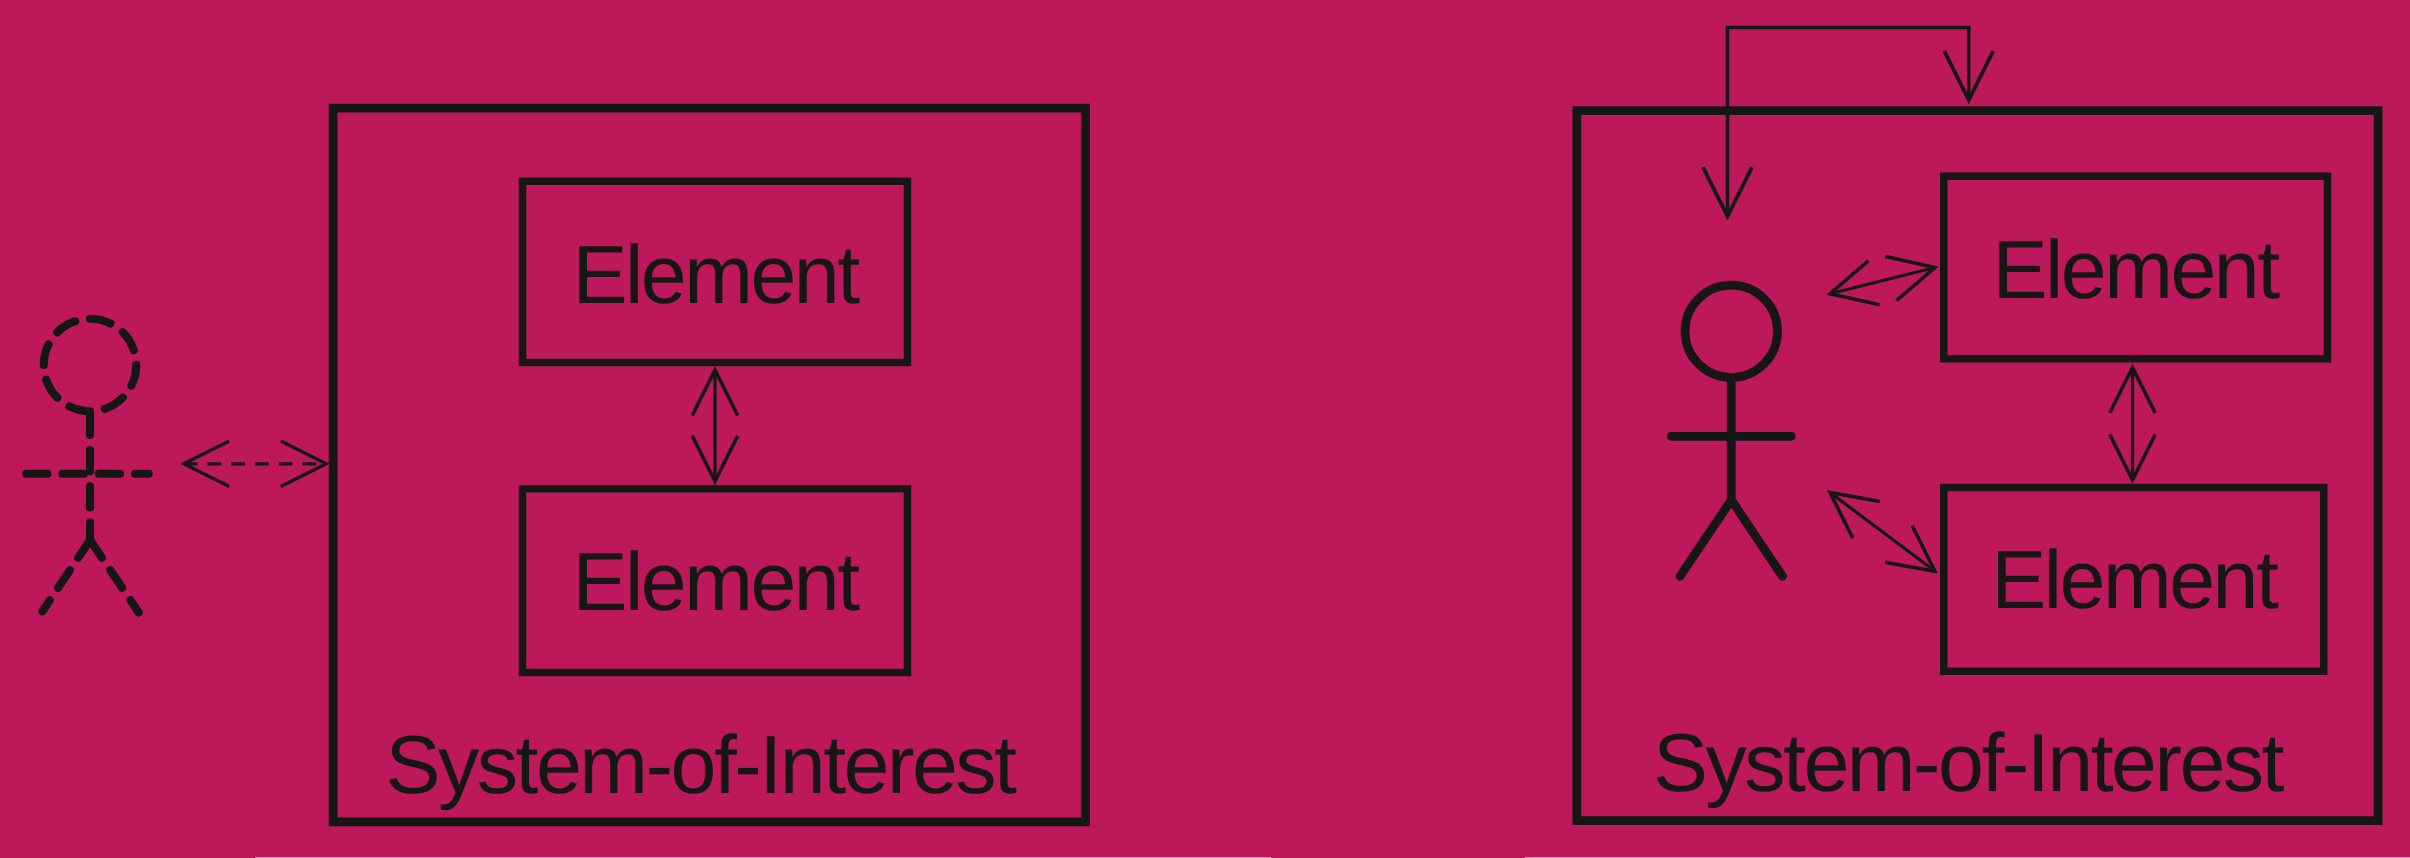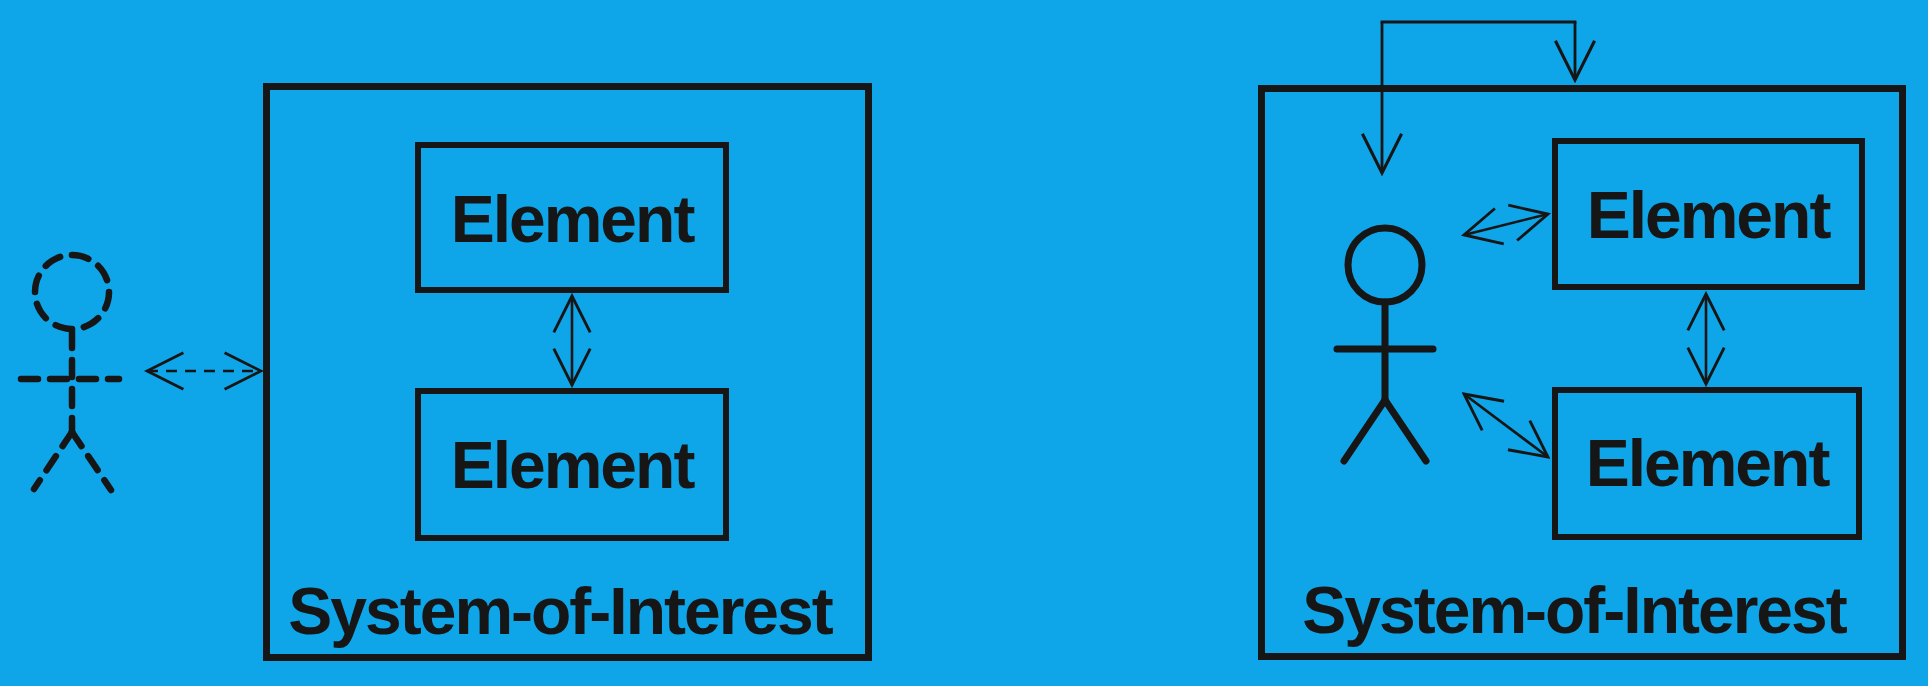--- a/index.html
+++ b/index.html
@@ -7,22 +7,21 @@
     padding: 0;
     background: #ffffff;
     width: 1928px;
     height: 686px;
     overflow: hidden;
   }
   .canvas-wrap {
     position: relative;
     width: 1928px;
     height: 686px;
-    background: #0ea5e9;
-    font-weight: bold;
+    background: #be185d;
   }
   svg { display: block; }
   .ink-stroke { stroke: #161616; fill: none; }
   .box-thick  { stroke-width: 7; }
   .box-inner  { stroke-width: 6; }
   .figure     { stroke-width: 6.5; stroke-linecap: round; }
   .figure-solid { stroke-width: 7; stroke-linecap: round; }
   .thin-arrow { stroke-width: 2.6; }
   .loop-arrow { stroke-width: 2.8; }
   .dash-fig   { stroke-dasharray: 17 12; }

